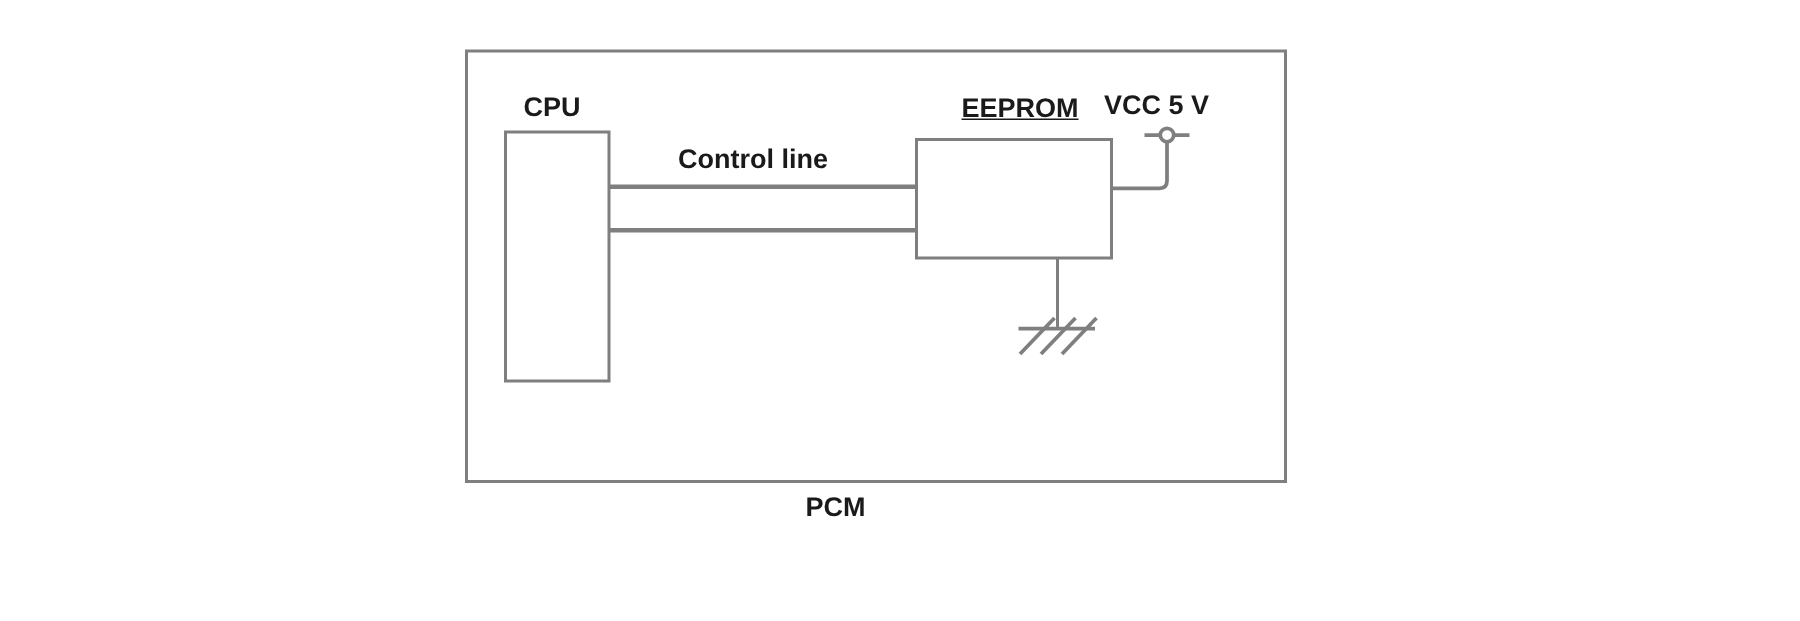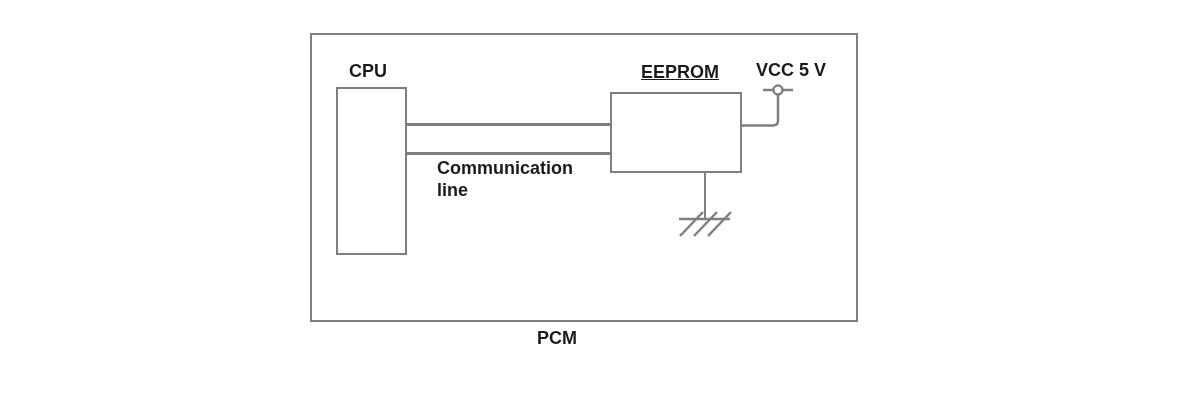--- a/index.html
+++ b/index.html
@@ -35,21 +35,21 @@
     position: absolute;
     z-index: 3;
     color: #1a1a1a;
     font-size: 18px;
     font-weight: bold;
     line-height: 22px;
     white-space: nowrap;
   }
   .lbl-cpu           { left: 349px; top: 60px; }
   .lbl-eeprom        { left: 641px; top: 61px; text-decoration: underline; }
-  .lbl-vcc           { left: 736px; top: 59px; margin-left: 20px; }
+  .lbl-vcc           { left: 736px; top: 59px; }
   .lbl-control       { left: 452px; top: 95px; }
   .lbl-communication { left: 437px; top: 157px; width: 160px; white-space: normal; }
   .lbl-pcm           { left: 537px; top: 327px; }
 </style>
 </head>
 <body>
 
 <div class="canvas">
 
   <svg class="wiring" width="1200" height="414" viewBox="0 0 1200 414">
@@ -80,18 +80,18 @@
   <div class="box cpu-box"></div>
 
   <div class="box eeprom-box"></div>
 
   <div class="lbl lbl-cpu">CPU</div>
 
   <div class="lbl lbl-eeprom">EEPROM</div>
 
   <div class="lbl lbl-vcc">VCC 5 V</div>
 
+  <div class="lbl lbl-control">Control line</div>
 
-  <div class="lbl lbl-communication">Communication line</div>
 
   <div class="lbl lbl-pcm">PCM</div>
 
 </div>
 
 </body></html>

